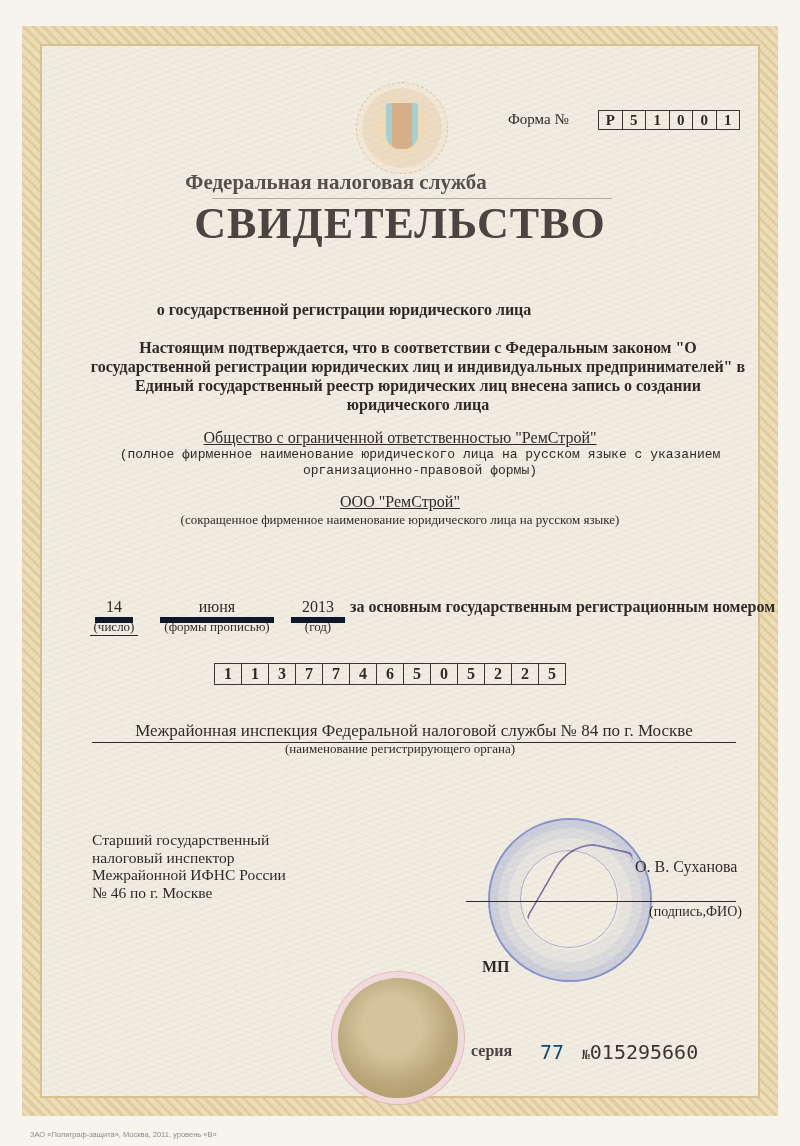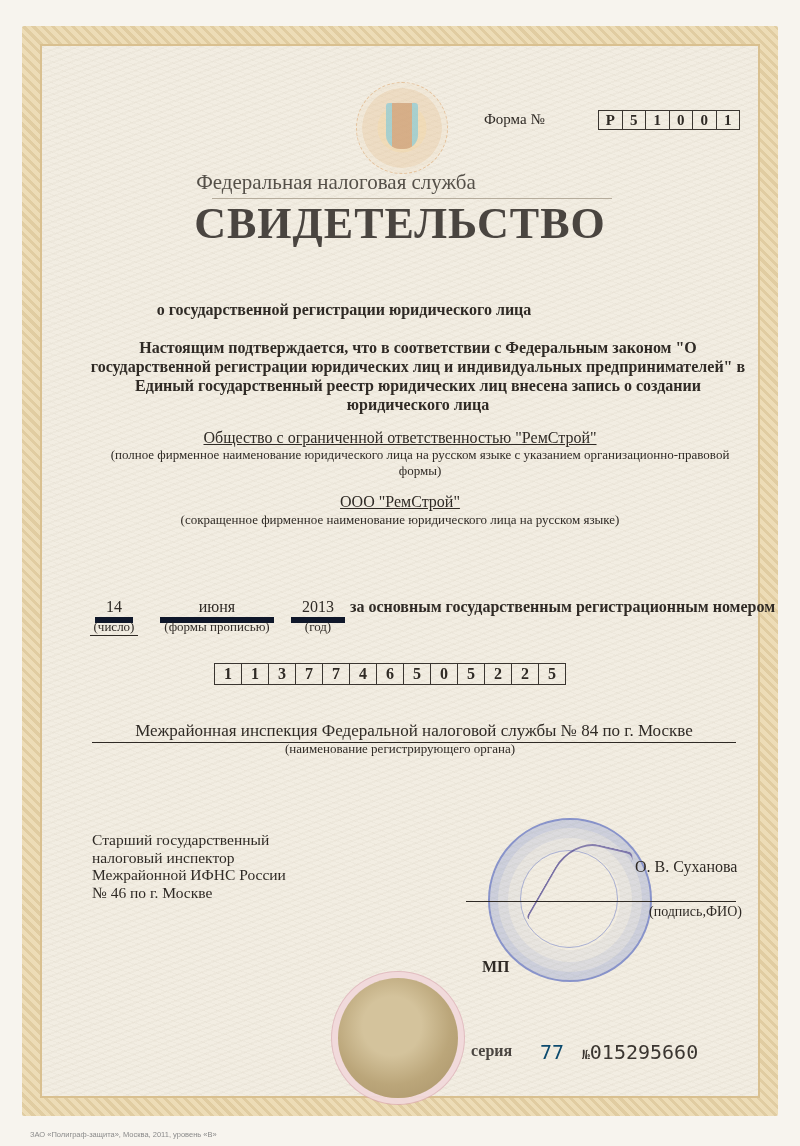--- a/index.html
+++ b/index.html
@@ -28,34 +28,34 @@
   .emblem {
     left:356px; top:82px; width:90px; height:90px; border-radius:50%;
     background: radial-gradient(circle, rgba(240,205,150,0.55) 0 38%, rgba(230,190,140,0.35) 39% 62%, rgba(240,220,190,0.25) 63% 100%);
     border:1px dashed rgba(220,170,120,0.6);
   }
   .emblem-shield {
     position:absolute; left:29px; top:20px; width:32px; height:46px;
     background: linear-gradient(90deg, rgba(120,200,220,0.6) 0 18%, rgba(200,150,110,0.65) 18% 82%, rgba(120,200,220,0.6) 82%);
     border-radius:3px 3px 14px 14px;
   }
-  .forma-label { left:484px; top:111px; font-size:15px; }
+  .forma-label { left:508px; top:111px; font-size:15px; }
   .forma-boxes { left:598px; top:110px; display:flex; border:1px solid #3a3530; }
   .forma-boxes span, .ogrn-boxes span {
     display:inline-block; text-align:center; font-weight:bold; border-right:1px solid #3a3530;
   }
   .forma-boxes span { width:22.5px; height:18px; line-height:18px; font-size:15px; }
   .forma-boxes span:last-child, .ogrn-boxes span:last-child { border-right:none; }
-  .agency { left:0; width:672px; top:170px; font-size:21px; font-weight:normal; color:#555049; }
+  .agency { left:0; width:672px; top:170px; font-size:21px; font-weight:bold; color:#555049; }
   .hline-title { left:212px; width:400px; top:198px; height:1px; background:#b5ac9c; }
   .title { left:0; width:800px; top:198px; font-size:44px; font-weight:bold; letter-spacing:1px; color:#4a4540; }
   .subtitle { left:0; width:688px; top:301px; font-size:16px; font-weight:bold; }
   .statement { left:90px; width:656px; top:338px; font-size:16px; font-weight:bold; line-height:19px; }
   .full-name { left:0; width:800px; top:429px; font-size:16px; text-decoration:underline; }
-  .full-name-caption { left:90px; width:660px; top:447px; font-size:13px; line-height:16px; }
+  .full-name-caption { left:90px; width:660px; top:447px; font-size:13px; line-height:16px;font-family:Liberation Mono, monospace; }
   .short-name { left:0; width:800px; top:493px; font-size:16px; text-decoration:underline; }
   .short-name-caption { left:0; width:800px; top:512px; font-size:13px; }
   .date-field { top:598px; font-size:16px; text-align:center; border-bottom:6px solid #0f172a; height:19px; }
   .date-cap { top:619px; font-size:13px; text-align:center; }
   .day-value { left:95px; width:38px; }
   .month-value { left:160px; width:114px; }
   .year-value { left:291px; width:54px; }
   .day-cap { left:90px; width:48px; border-bottom:1px solid #2f2a25; }
   .month-cap { left:160px; width:114px; }
   .year-cap { left:291px; width:54px; }

